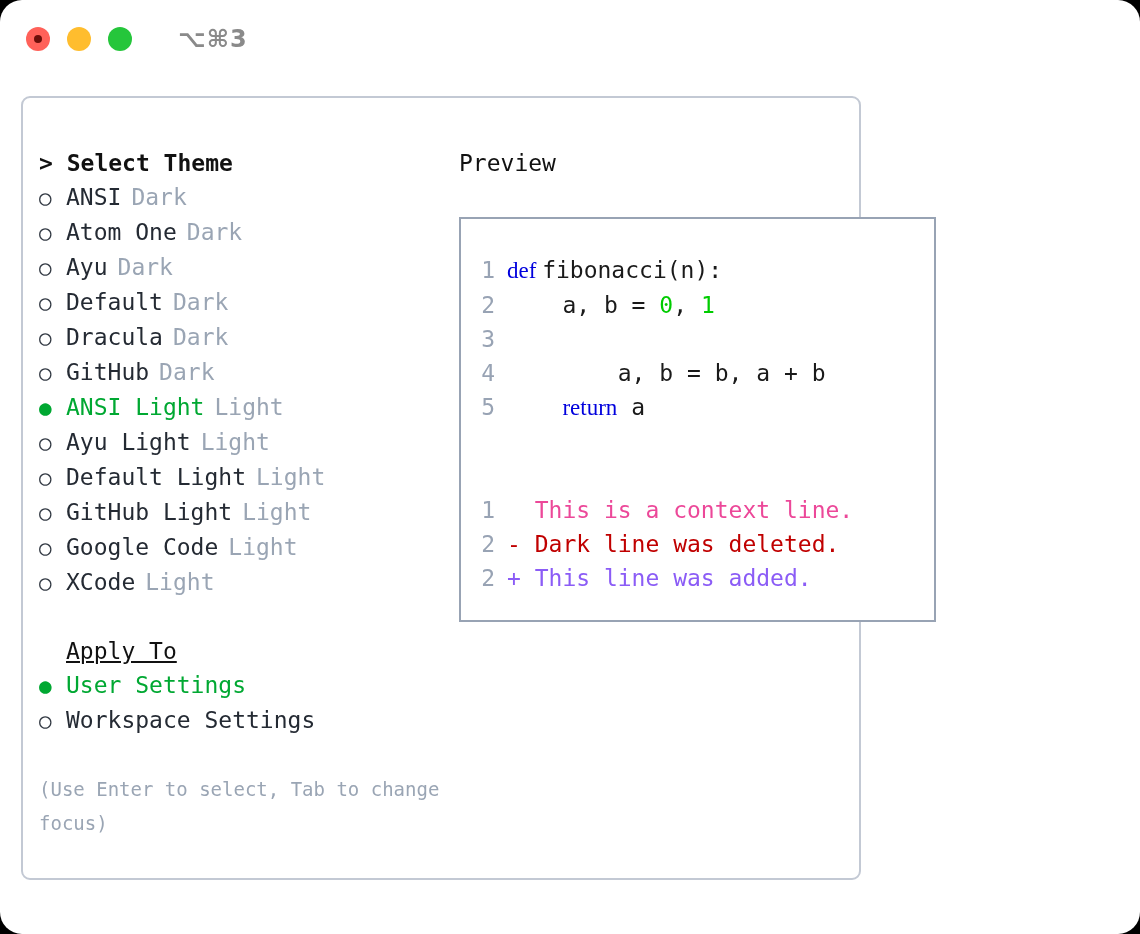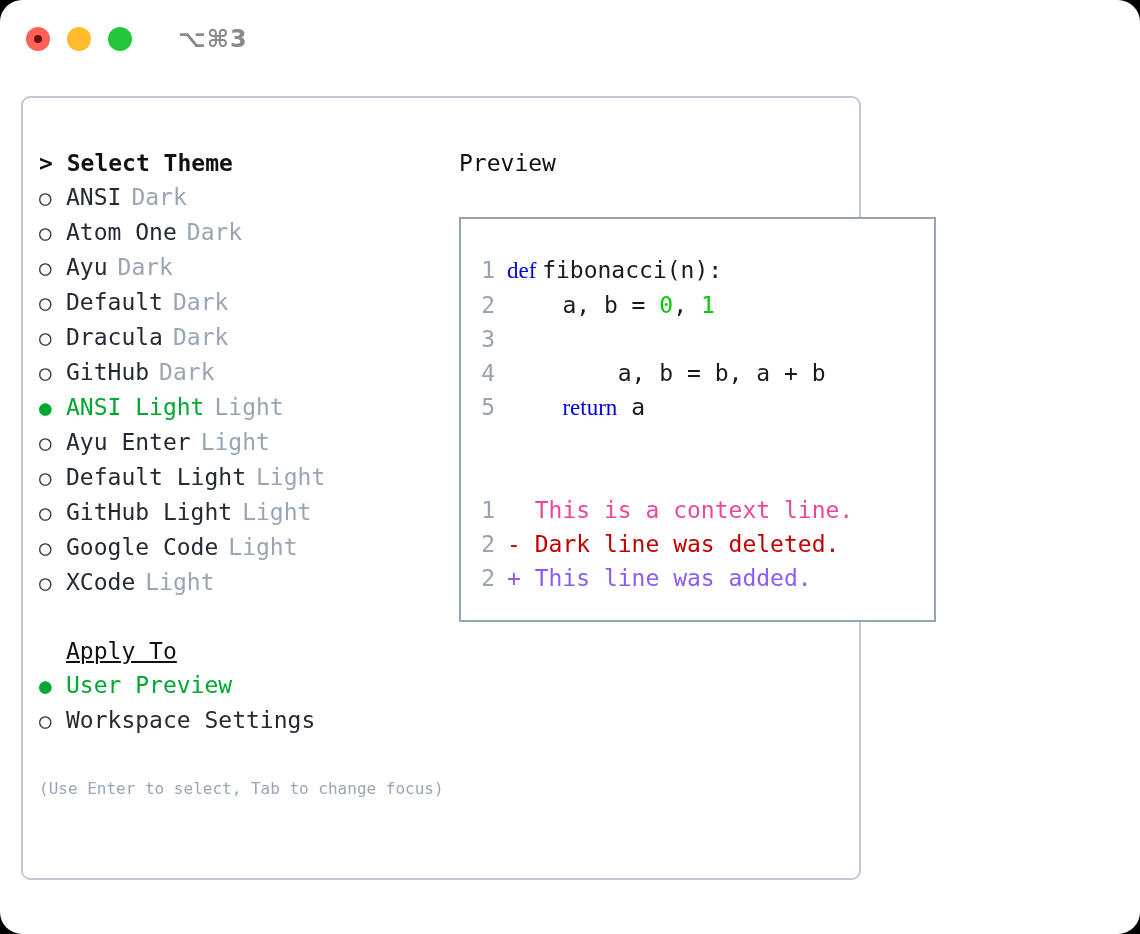--- a/index.html
+++ b/index.html
@@ -114,21 +114,21 @@
     line-height: 34px;
     color: #111111;
     padding-left: 27px;
     white-space: pre;
     text-decoration: underline;
   }
   .spacer-sm { height: 34px; }
   .spacer-md { height: 34px; }
 
   .hint {
-    font-size: 16px;
+    font-size: 19px;
     line-height: 34px;
     color: #9aa5b4;
     width: 420px;
     white-space: pre-wrap;
   }
 
   
   .preview-title {
     font-size: 23px;
     color: #111111;
@@ -188,32 +188,32 @@
       <div class="col-left">
         <div class="section-title">&gt; Select Theme</div>
         <div id="theme-list">
             <div class="opt-row"><span class="marker">○</span><span class="opt-label">ANSI</span><span class="opt-kind">Dark</span></div>
             <div class="opt-row"><span class="marker">○</span><span class="opt-label">Atom One</span><span class="opt-kind">Dark</span></div>
             <div class="opt-row"><span class="marker">○</span><span class="opt-label">Ayu</span><span class="opt-kind">Dark</span></div>
             <div class="opt-row"><span class="marker">○</span><span class="opt-label">Default</span><span class="opt-kind">Dark</span></div>
             <div class="opt-row"><span class="marker">○</span><span class="opt-label">Dracula</span><span class="opt-kind">Dark</span></div>
             <div class="opt-row"><span class="marker">○</span><span class="opt-label">GitHub</span><span class="opt-kind">Dark</span></div>
             <div class="opt-row selected"><span class="marker">●</span><span class="opt-label">ANSI Light</span><span class="opt-kind">Light</span></div>
-            <div class="opt-row"><span class="marker">○</span><span class="opt-label">Ayu Enter</span><span class="opt-kind">Light</span></div>
+            <div class="opt-row"><span class="marker">○</span><span class="opt-label">Ayu Light</span><span class="opt-kind">Light</span></div>
             <div class="opt-row"><span class="marker">○</span><span class="opt-label">Default Light</span><span class="opt-kind">Light</span></div>
             <div class="opt-row"><span class="marker">○</span><span class="opt-label">GitHub Light</span><span class="opt-kind">Light</span></div>
             <div class="opt-row"><span class="marker">○</span><span class="opt-label">Google Code</span><span class="opt-kind">Light</span></div>
             <div class="opt-row"><span class="marker">○</span><span class="opt-label">XCode</span><span class="opt-kind">Light</span></div>
           </div>
 
         <div class="spacer-sm"></div>
 
         <div class="group-title">Apply To</div>
         <div id="apply-list">
-            <div class="opt-row selected"><span class="marker">●</span><span class="opt-label">User Preview</span></div>
+            <div class="opt-row selected"><span class="marker">●</span><span class="opt-label">User Settings</span></div>
             <div class="opt-row"><span class="marker">○</span><span class="opt-label">Workspace Settings</span></div>
           </div>
 
         <div class="spacer-md"></div>
 
         <div class="hint">(Use Enter to select, Tab to change focus)</div>
       </div>
 
       <div class="col-right">
         <div class="preview-title">Preview</div>

